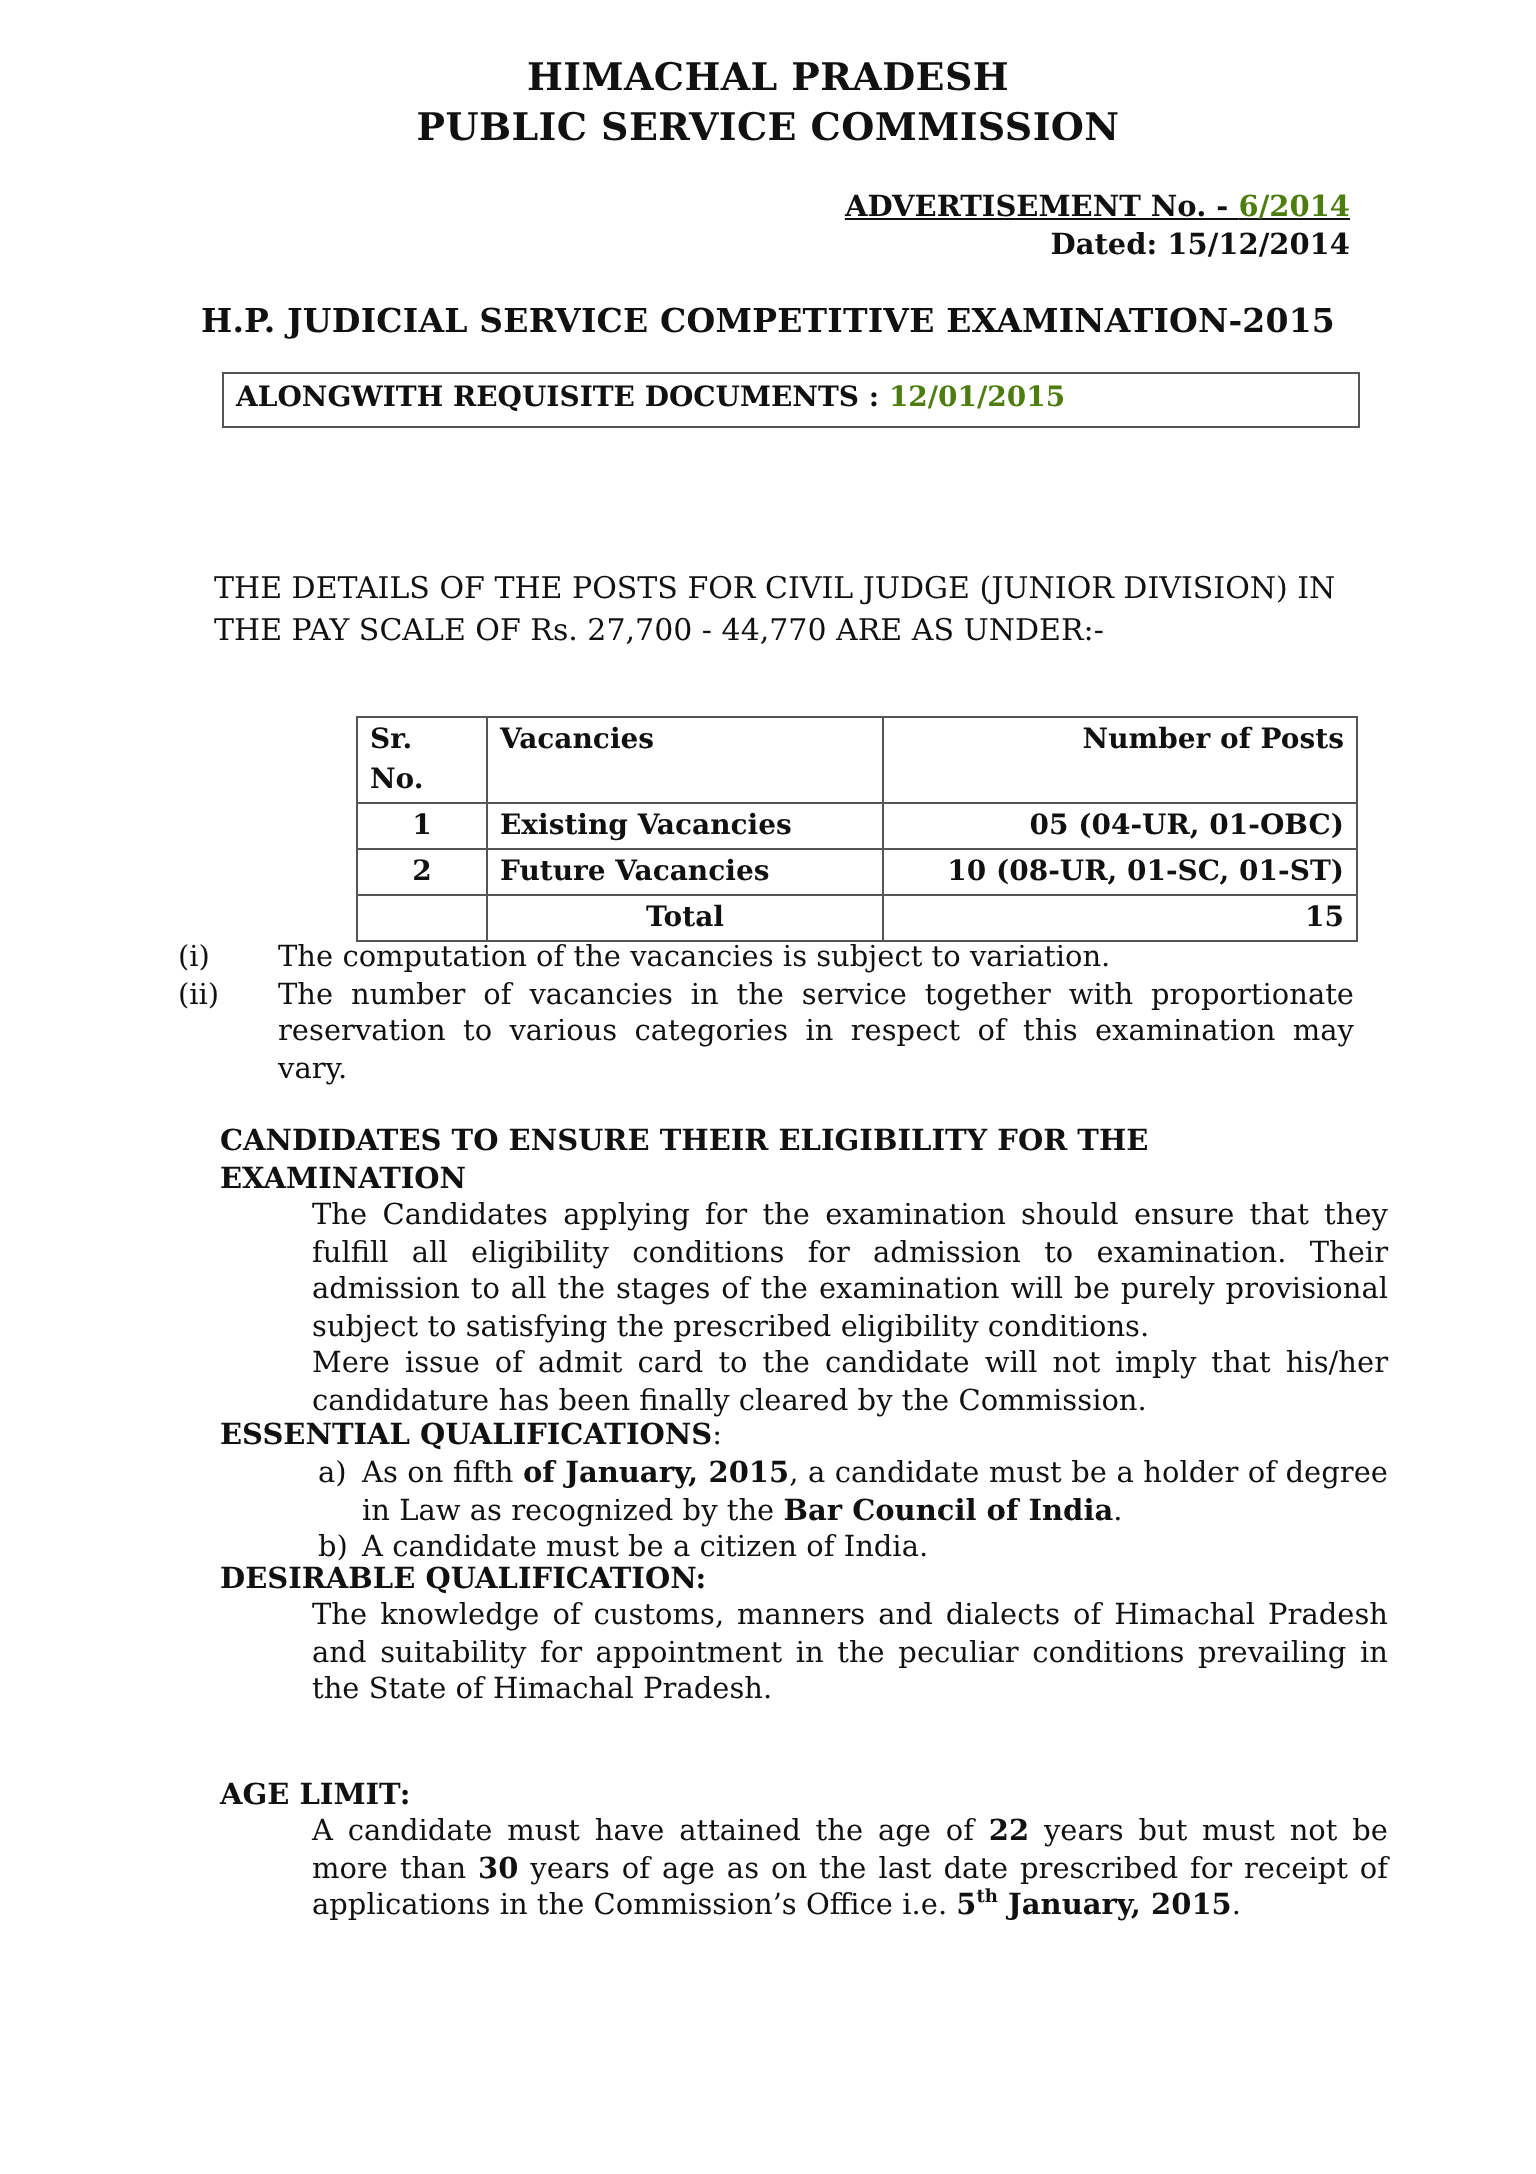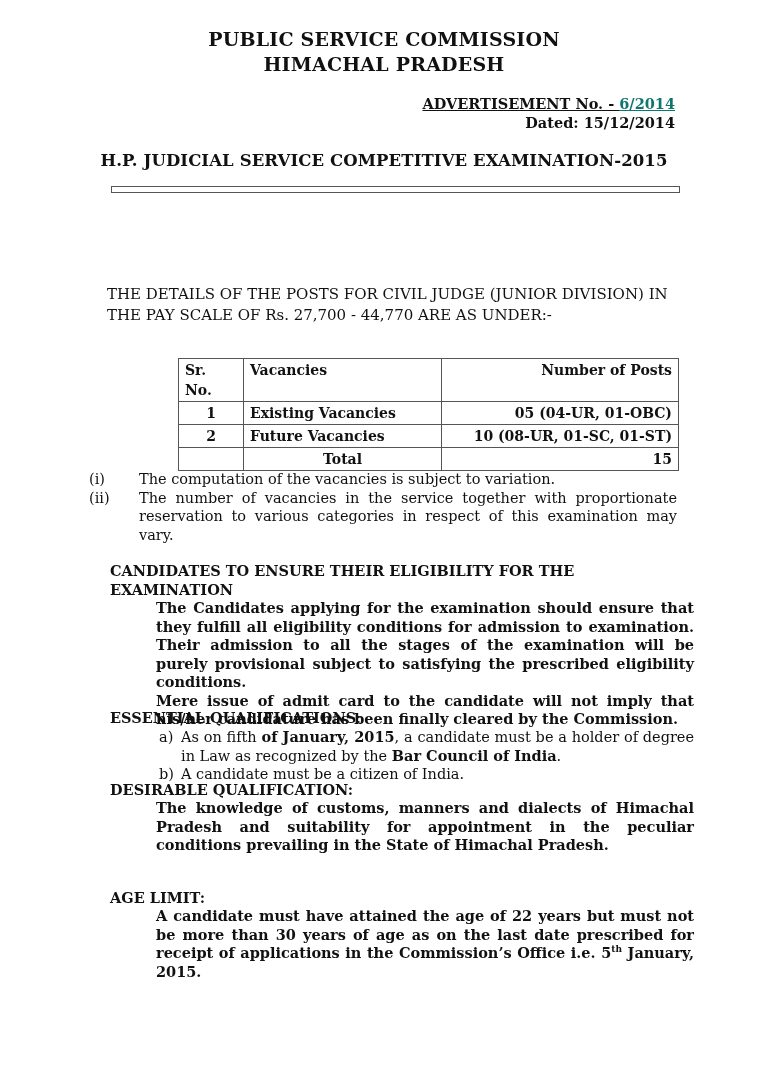--- a/index.html
+++ b/index.html
@@ -2,21 +2,21 @@
 <html><head>
 <meta charset="utf-8">
 <style>
   html, body { margin: 0; padding: 0; background: #ffffff; }
   body {
     width: 768px; height: 1087px; position: relative; overflow: hidden;
     font-family: "DejaVu Serif", "Liberation Serif", serif;
     color: #111111;
   }
   .abs { position: absolute; }
-  .red { color: #0f766e; text-decoration: underline; }
+  .red { color: #4d7c0f; }
 
   #org-title {
     left: 0; width: 768px; top: 27px; text-align: center;
     font-size: 19px; line-height: 25px; font-weight: bold; letter-spacing: 0.2px;
   }
   #adv-block {
     right: 93px; top: 94px; text-align: right;
     font-size: 14.5px; line-height: 19px; font-weight: bold;
   }
   #adv-line { text-decoration: underline; }
@@ -51,45 +51,46 @@
   #posts-table td.c3 { width: 224px; text-align: right; }
   #posts-table .ctr { text-align: center; }
 
   .body-text { font-size: 14.5px; line-height: 18.5px; }
   #notes { left: 89px; top: 470px; width: 588px; }
   .note { display: flex; }
   .note .num { width: 50px; flex: none; }
   .note .txt { flex: 1; text-align: justify; }
 
   .sec-head { font-size: 14.5px; font-weight: bold; line-height: 19px; }
-  .sec-body { padding-left: 46px; text-align: justify; font-weight: bold; }
+  .sec-body { padding-left: 46px; text-align: justify; }
   .sec { position: absolute; left: 93px; width: 584px; margin-left: 17px; }
 
   .alpha { display: flex; padding-left: 49px; }
   .alpha .lbl { width: 22px; flex: none; }
   .alpha .txt { flex: 1; text-align: justify; }
   sup { font-size: 9px; vertical-align: 6px; line-height: 0; }
 </style>
 </head>
 <body>
 
 <div class="abs" id="org-title">
+  <div>HIMACHAL PRADESH</div>
   <div>PUBLIC SERVICE COMMISSION</div>
-  <div>HIMACHAL PRADESH</div>
 </div>
 
 <div class="abs" id="adv-block">
   <div id="adv-line"><span>ADVERTISEMENT No. - </span><span class="red">6/2014</span></div>
   <div>Dated: 15/12/2014</div>
 </div>
 
 <div class="abs" id="exam-title">H.P. JUDICIAL SERVICE COMPETITIVE EXAMINATION-2015</div>
 
 <div class="abs" id="dates-box">
   <div class="row">
+    <div><span>ALONGWITH REQUISITE DOCUMENTS : </span><span class="red">12/01/2015</span></div>
   </div>
 </div>
 
 <div class="abs" id="posts-heading">THE DETAILS OF THE POSTS FOR CIVIL JUDGE (JUNIOR DIVISION) IN THE PAY SCALE OF Rs. 27,700 - 44,770 ARE AS UNDER:-</div>
 
 <table class="abs" id="posts-table">
   <tbody>
       <tr>
     <td class="c1" style="height:40px">Sr. No.</td>
     <td class="c2">Vacancies</td>

